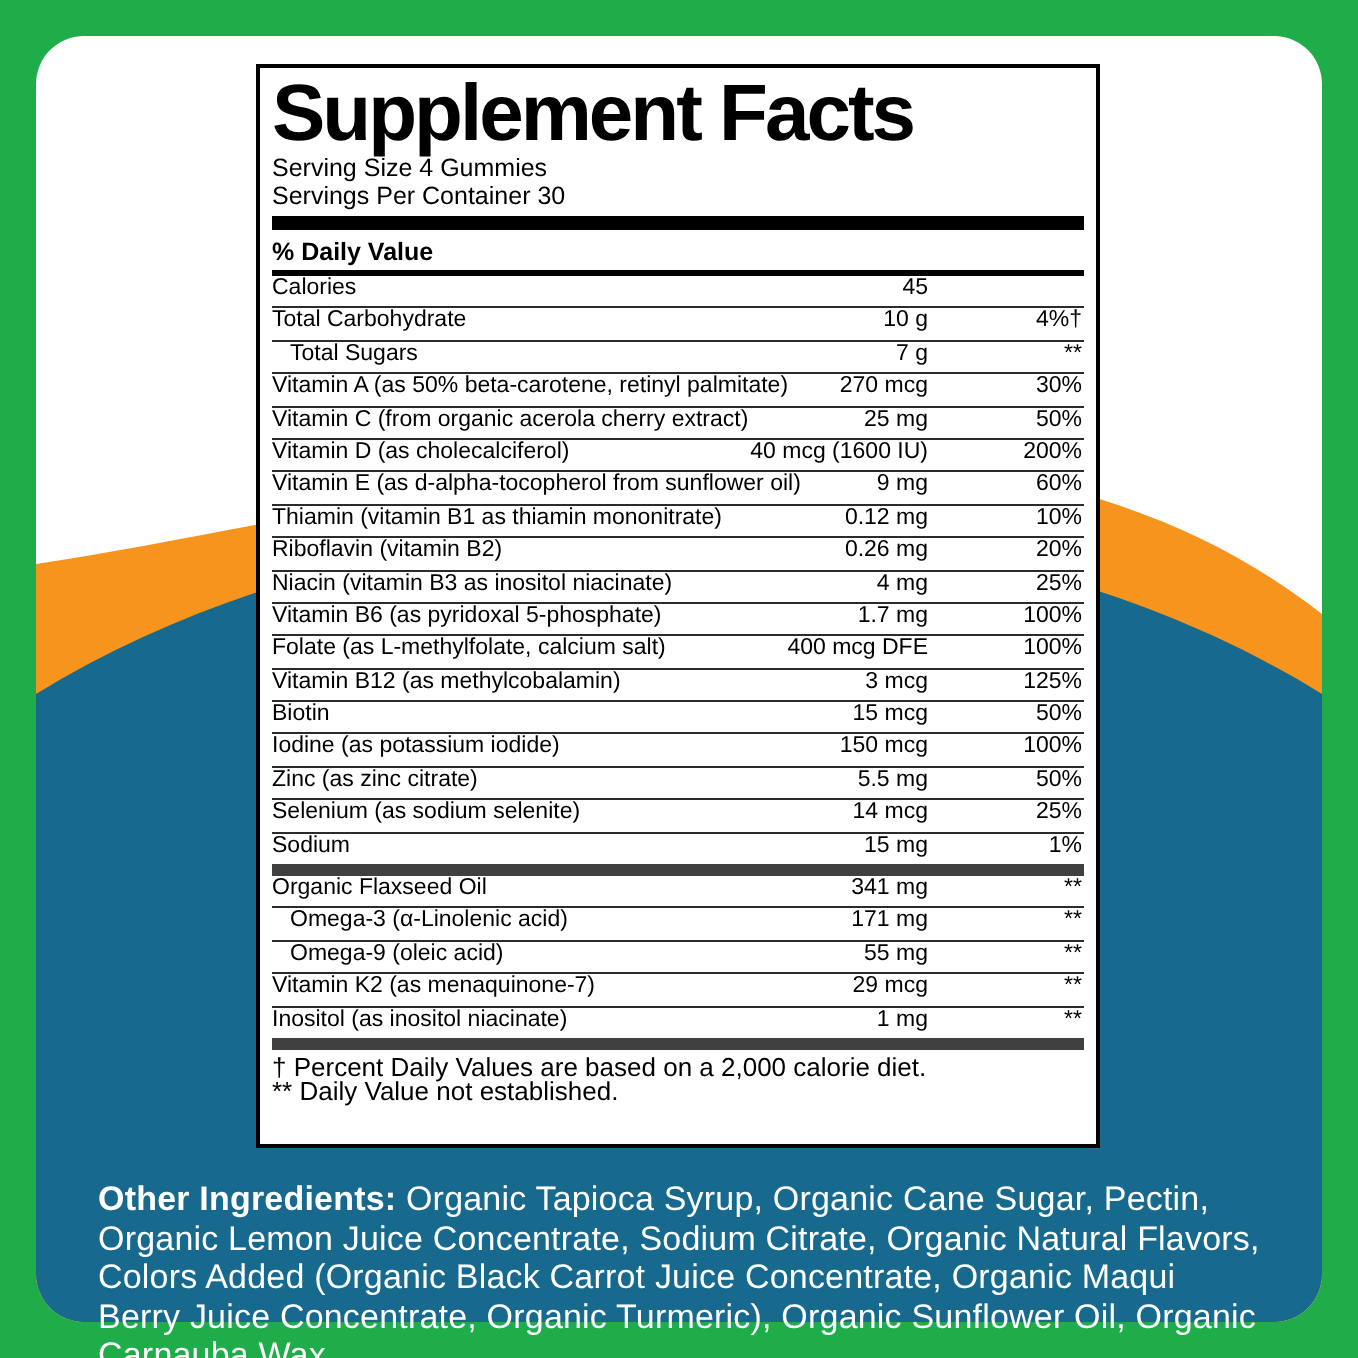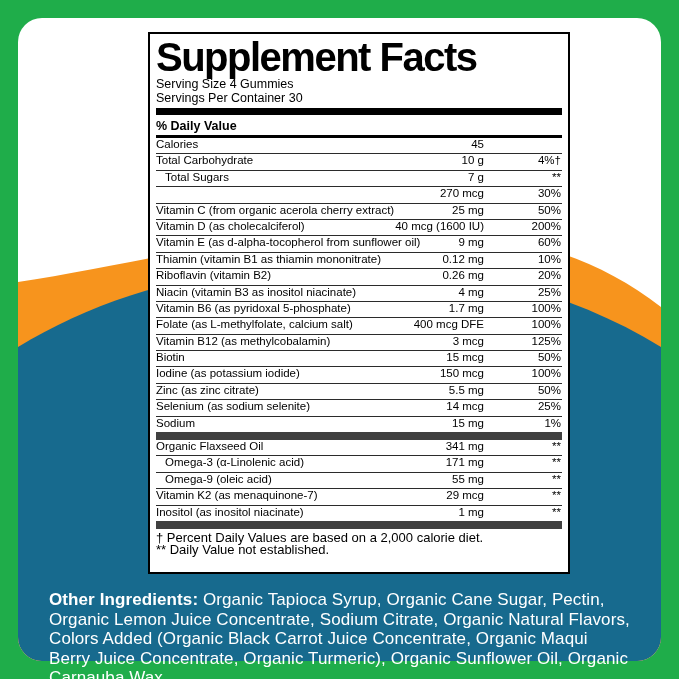--- a/index.html
+++ b/index.html
@@ -10,41 +10,41 @@
     color: #000;
   }
   svg.bg { position: absolute; left: 0; top: 0; }
   .fill-green  { fill: var(--green,  #1fad4a); }
   .fill-card   { fill: var(--card,   #ffffff); }
   .fill-orange { fill: var(--orange, #f7941d); }
   .fill-teal   { fill: var(--teal,   #176a8e); }
 
   
   .panel {
-    position: absolute; left: 148px; top: 32px; width: 422px; height: 542px;
+    position: absolute; left: 128px; top: 32px; width: 422px; height: 542px;
     background: var(--card, #fff); border: 2px solid #000;
     box-sizing: border-box; padding: 0 6px;
   }
   .title {
     font-size: 40px; font-weight: bold; letter-spacing: -1.5px;
     line-height: 42px; margin: 2px 0 0 0; white-space: nowrap;
   }
   .serving { font-size: 12.5px; line-height: 13.5px; }
   .bar-thick { height: 7px; background: #000; margin-top: 3px; }
   .cols-header {
     display: flex; justify-content: space-between; align-items: flex-end;
     font-weight: bold; font-size: 12.5px; padding: 4px 0 2px;
     border-bottom: 3px solid #000;
   }
   .frow {
     position: relative; display: flex; align-items: flex-start;
     height: 15.4px; border-bottom: 1px solid #2b2b2b;
     font-size: 11.5px; white-space: nowrap;
   }
-  .frow.thick { border-bottom: 8px solid #404040; }
+  .frow.thick { border-bottom: 6px solid #404040; }
   .frow .fname { padding-left: 0; }
   .frow.ind1 .fname { padding-left: 9px; }
   .frow.ind2 .fname { padding-left: 19px; }
   .famount { position: absolute; right: 78px; white-space: nowrap; }
   .fdv { position: absolute; right: 1px; white-space: nowrap; }
   .footnotes { font-size: 13px; line-height: 12.5px; padding-top: 3px; }
 
   
   .other {
     position: absolute; left: 49px; top: 590px; width: 584px;
@@ -88,20 +88,21 @@
         <span class="fname">Total Carbohydrate</span>
         <span class="famount">10 g</span>
         <span class="fdv">4%†</span>
       </div>
       <div class="frow ind1">
         <span class="fname">Total Sugars</span>
         <span class="famount">7 g</span>
         <span class="fdv">**</span>
       </div>
       <div class="frow ind0">
+        <span class="fname">Vitamin A (as 50% beta-carotene, retinyl palmitate)</span>
         <span class="famount">270 mcg</span>
         <span class="fdv">30%</span>
       </div>
       <div class="frow ind0">
         <span class="fname">Vitamin C (from organic acerola cherry extract)</span>
         <span class="famount">25 mg</span>
         <span class="fdv">50%</span>
       </div>
       <div class="frow ind0">
         <span class="fname">Vitamin D (as cholecalciferol)</span>

